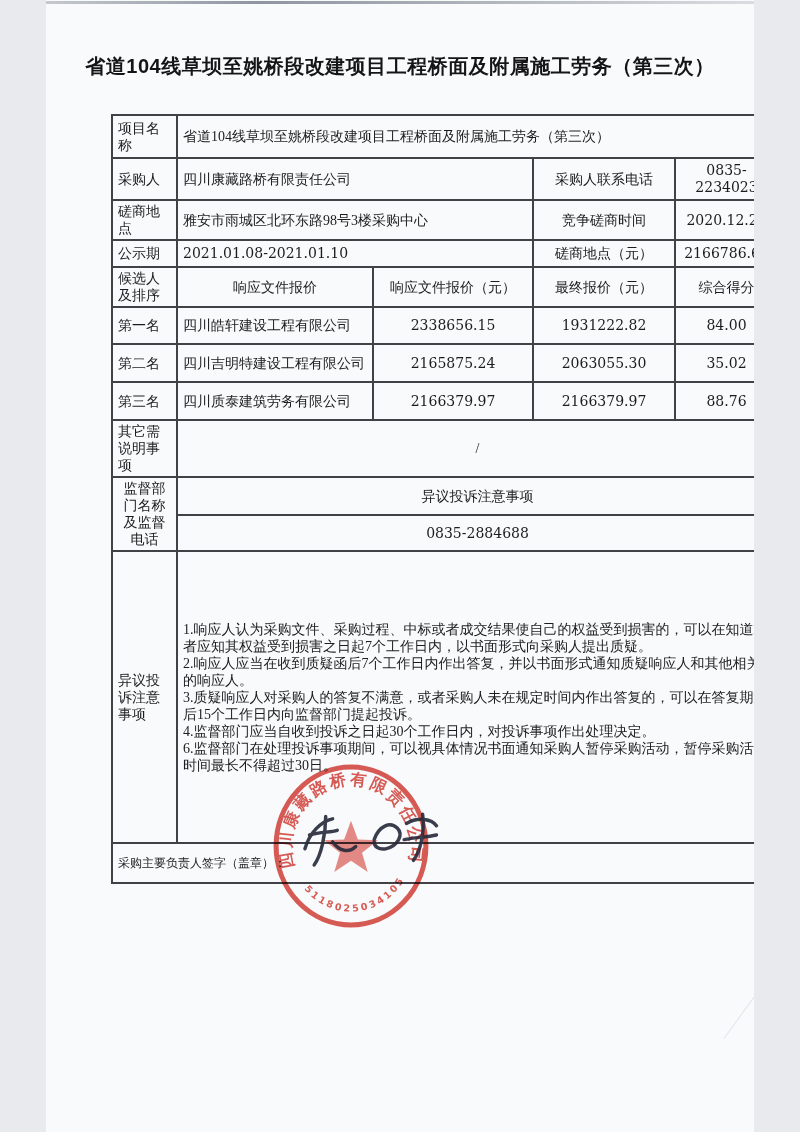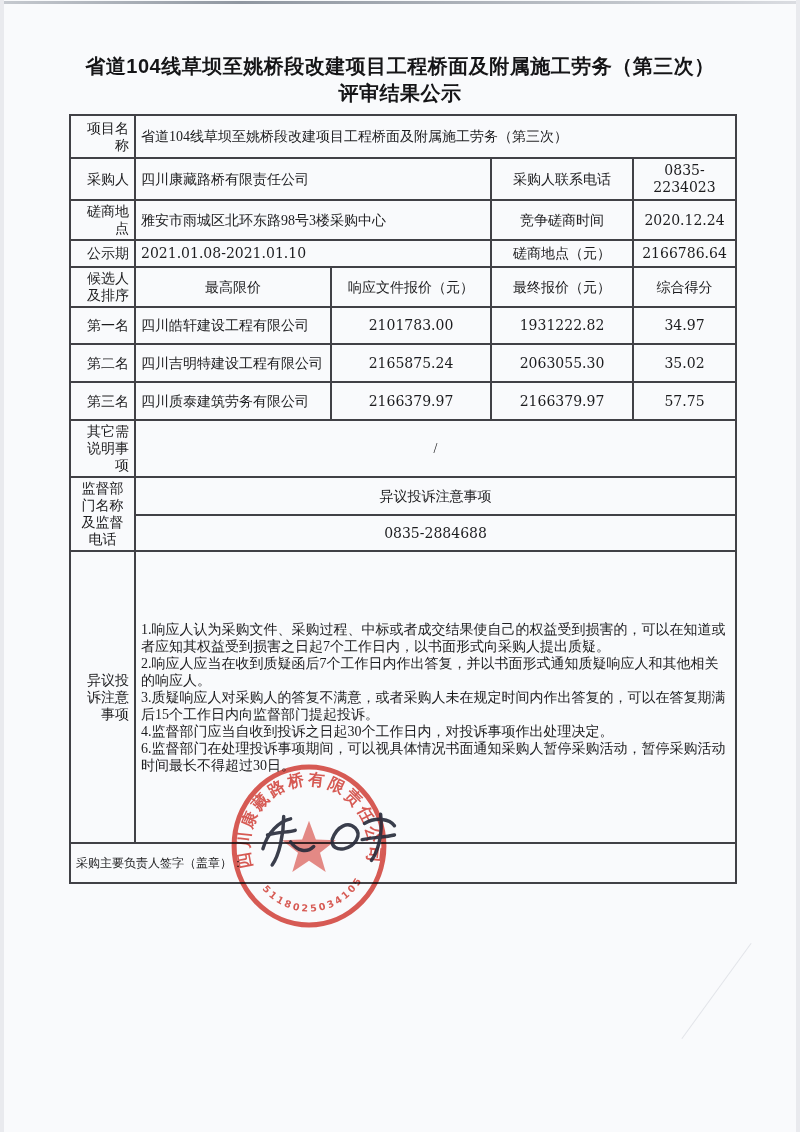--- a/index.html
+++ b/index.html
@@ -1,26 +1,26 @@
 <!DOCTYPE html>
 <html><head>
 <meta charset="utf-8">
 <style>
   html,body{margin:0;padding:0;background:#e9eaee;}
-  .page{position:relative;width:792px;height:1132px;margin:0 auto;background:#f9fafc;
+  .page{position:relative;width:708px;height:1132px;margin:0 auto;background:#f9fafc;
         font-family:"Liberation Serif","DejaVu Serif",serif;color:#1c1c1e;overflow:hidden;text-decoration:underline;}
   .scan-top-line{position:absolute;top:1px;left:0;width:100%;height:3px;
         background:linear-gradient(90deg,#c5c9cf 0%,#8f96a0 30%,#a9aeb6 55%,#c3c7cd 80%,#dadce1 100%);}
   .doc-title{position:absolute;top:53px;left:0;width:100%;text-align:center;
         font-family:"Liberation Sans","DejaVu Sans",sans-serif;font-weight:bold;
         font-size:20px;line-height:27px;color:#151517;letter-spacing:.5px;}
   table.doc{position:absolute;left:65px;top:114px;width:666px;border-collapse:collapse;
         table-layout:fixed;font-size:14px;}
   table.doc td{border:2px solid #414146;padding:2px 5px;vertical-align:middle;line-height:17px;}
-  td.lbl{text-align:right;padding:2px 4px;}
+  td.lbl{text-align:left;padding:2px 4px;}
   td.ctrlbl{text-align:center;padding:2px 3px;}
   td.left{text-align:left;padding-left:8px;}
   td.ctr{text-align:center;}
   td.num{font-family:"DejaVu Serif","Liberation Serif",serif;}
   td.notice{padding:6px 10px;line-height:19px;font-size:14px;vertical-align:middle;margin-left:24px;}
   td.sig{text-align:left;padding-left:7px;font-size:12px;}
   tr.r1{height:43px} tr.r2{height:42px} tr.r3{height:40px} tr.r4{height:27px}
   tr.r5{height:35px} tr.r6{height:37px} tr.r7{height:38px} tr.r8{height:38px}
   tr.r9{height:40px} tr.r10a{height:36px} tr.r10b{height:34px}
   tr.r11{height:292px} tr.r12{height:40px}
@@ -31,21 +31,20 @@
         background:#e2e4e9;transform:rotate(36deg);}
 </style>
 </head>
 <body>
 
 <div class="page">
   <div class="scan-top-line"></div>
 
   <div class="doc-title">
     <div>省道104线草坝至姚桥段改建项目工程桥面及附属施工劳务（第三次）</div>
-    <div>评审结果公示</div>
   </div>
 
   <table class="doc">
     <colgroup>
       <col style="width:65px">
         <col style="width:196px">
         <col style="width:160px">
       <col style="width:142px">
         <col style="width:103px">
     </colgroup>
@@ -67,45 +66,45 @@
       <td class="ctr num">2020.12.24</td>
     </tr>
     <tr class="r4">
       <td class="lbl">公示期</td>
       <td class="left num" colspan="2">2021.01.08-2021.01.10</td>
       <td class="ctr">磋商地点（元）</td>
       <td class="ctr num">2166786.64</td>
     </tr>
     <tr class="r5">
       <td class="lbl">候选人及排序</td>
-      <td class="ctr">最高限价</td>
+      <td class="ctr">响应文件报价</td>
       <td class="ctr">响应文件报价（元）</td>
       <td class="ctr">最终报价（元）</td>
       <td class="ctr">综合得分</td>
     </tr>
     <tr class="r6">
       <td class="lbl">第一名</td>
       <td class="left">四川皓轩建设工程有限公司</td>
-      <td class="ctr num">2101783.00</td>
+      <td class="ctr num">2338656.15</td>
       <td class="ctr num">1931222.82</td>
-      <td class="ctr num">34.97</td>
+      <td class="ctr num">84.00</td>
     </tr>
     <tr class="r7">
       <td class="lbl">第二名</td>
       <td class="left">四川吉明特建设工程有限公司</td>
       <td class="ctr num">2165875.24</td>
       <td class="ctr num">2063055.30</td>
       <td class="ctr num">35.02</td>
     </tr>
     <tr class="r8">
       <td class="lbl">第三名</td>
       <td class="left">四川质泰建筑劳务有限公司</td>
       <td class="ctr num">2166379.97</td>
       <td class="ctr num">2166379.97</td>
-      <td class="ctr num">57.75</td>
+      <td class="ctr num">88.76</td>
     </tr>
     <tr class="r9">
       <td class="lbl">其它需说明事项</td>
       <td class="ctr" colspan="4">/</td>
     </tr>
     <tr class="r10a">
       <td class="ctrlbl" rowspan="2">监督部门名称及监督电话</td>
       <td class="ctr" colspan="4">异议投诉注意事项</td>
     </tr>
     <tr class="r10b">

